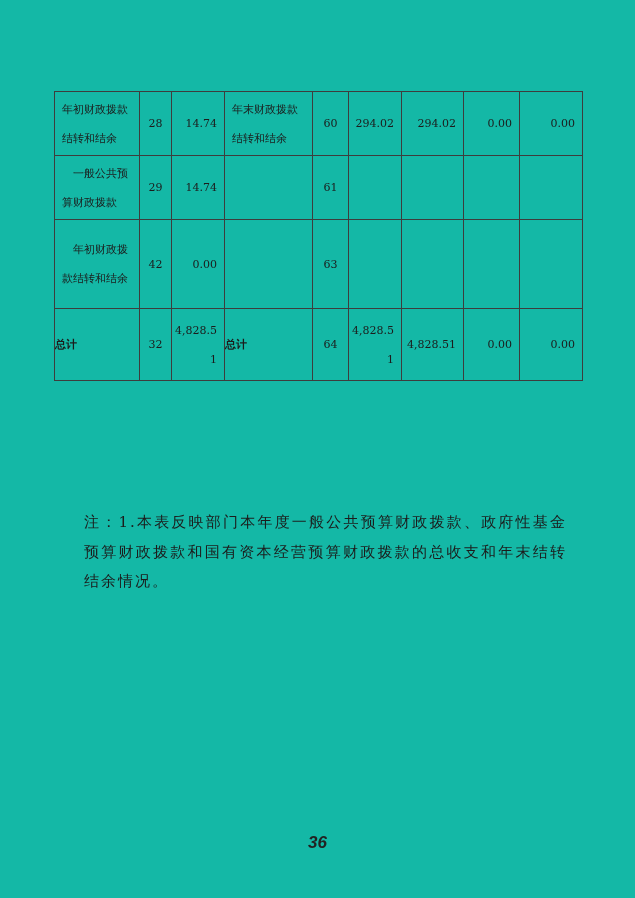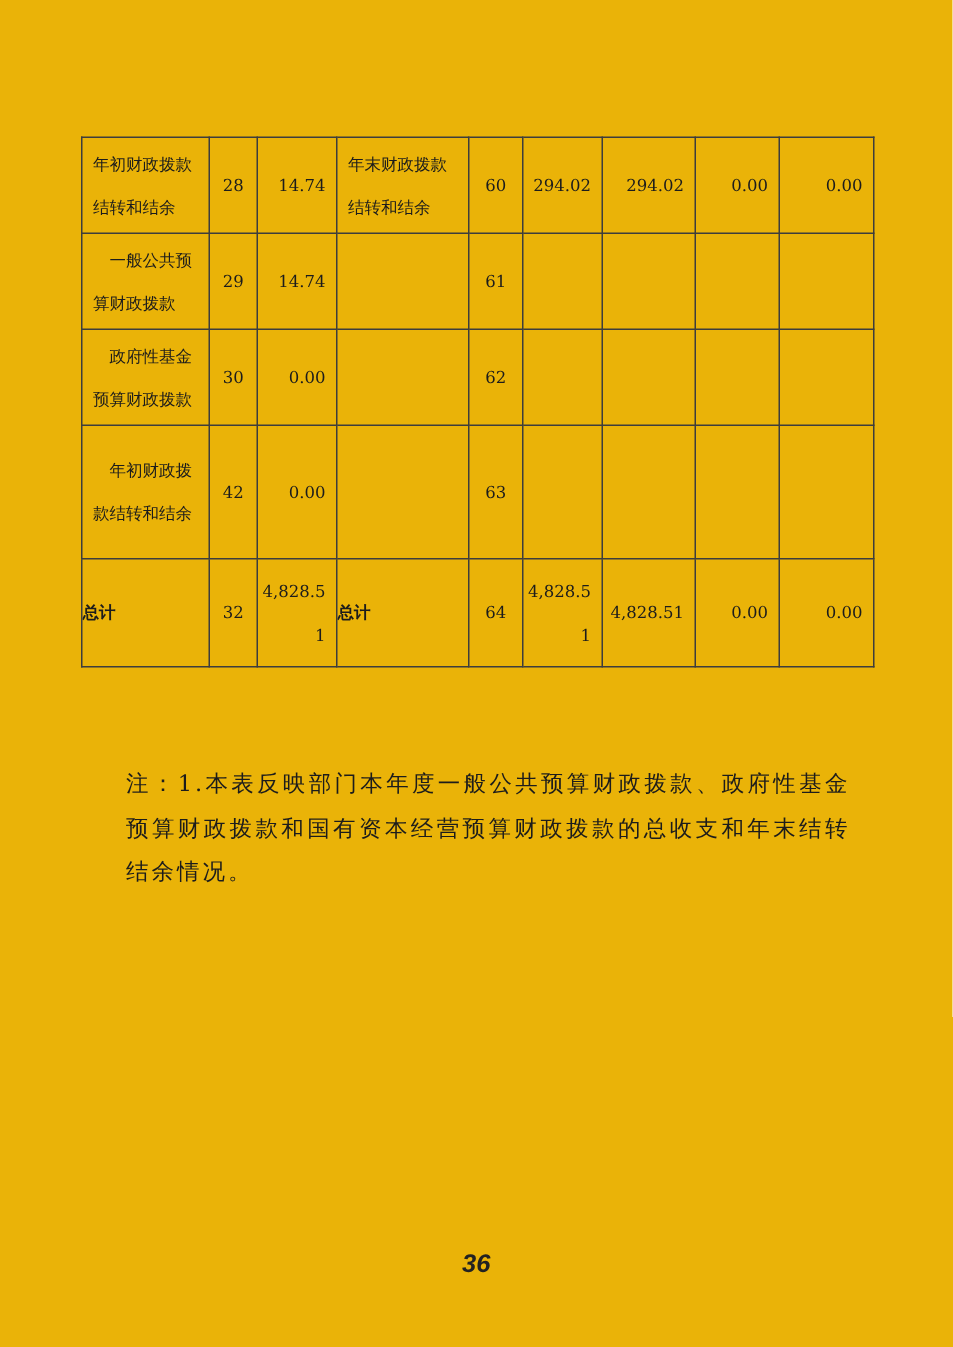--- a/index.html
+++ b/index.html
@@ -4,21 +4,21 @@
 <style>
   * { margin: 0; padding: 0; box-sizing: border-box; }
   html, body { background: #ffffff; }
   body {
     width: 635px; height: 898px;
     position: relative;
     font-family: "DejaVu Serif", serif;
     color: #1c1c1c;
     overflow: hidden;
   }
-  .page { position: absolute; inset: 0; background: #eab308; }
+  .page { position: absolute; inset: 0; background: #14b8a6; }
 
   
   table.doc-table {
     position: absolute;
     left: 54px; top: 91px;
     width: 528px;
     border-collapse: collapse;
     table-layout: fixed;
   }
   table.doc-table td {
@@ -97,31 +97,20 @@
         <td class="lbl indent">一般公共预算财政拨款</td>
         <td class="num">29</td>
         <td class="val">14.74</td>
         <td class="lbl"></td>
         <td class="num">61</td>
         <td class="val"></td>
         <td class="val"></td>
         <td class="val"></td>
         <td class="val"></td>
       </tr>
-      <tr class="r3">
-        <td class="lbl indent">政府性基金预算财政拨款</td>
-        <td class="num">30</td>
-        <td class="val">0.00</td>
-        <td class="lbl"></td>
-        <td class="num">62</td>
-        <td class="val"></td>
-        <td class="val"></td>
-        <td class="val"></td>
-        <td class="val"></td>
-      </tr>
       <tr class="r4">
         <td class="lbl indent">年初财政拨款结转和结余</td>
         <td class="num">42</td>
         <td class="val">0.00</td>
         <td class="lbl"></td>
         <td class="num">63</td>
         <td class="val"></td>
         <td class="val"></td>
         <td class="val"></td>
         <td class="val"></td>

